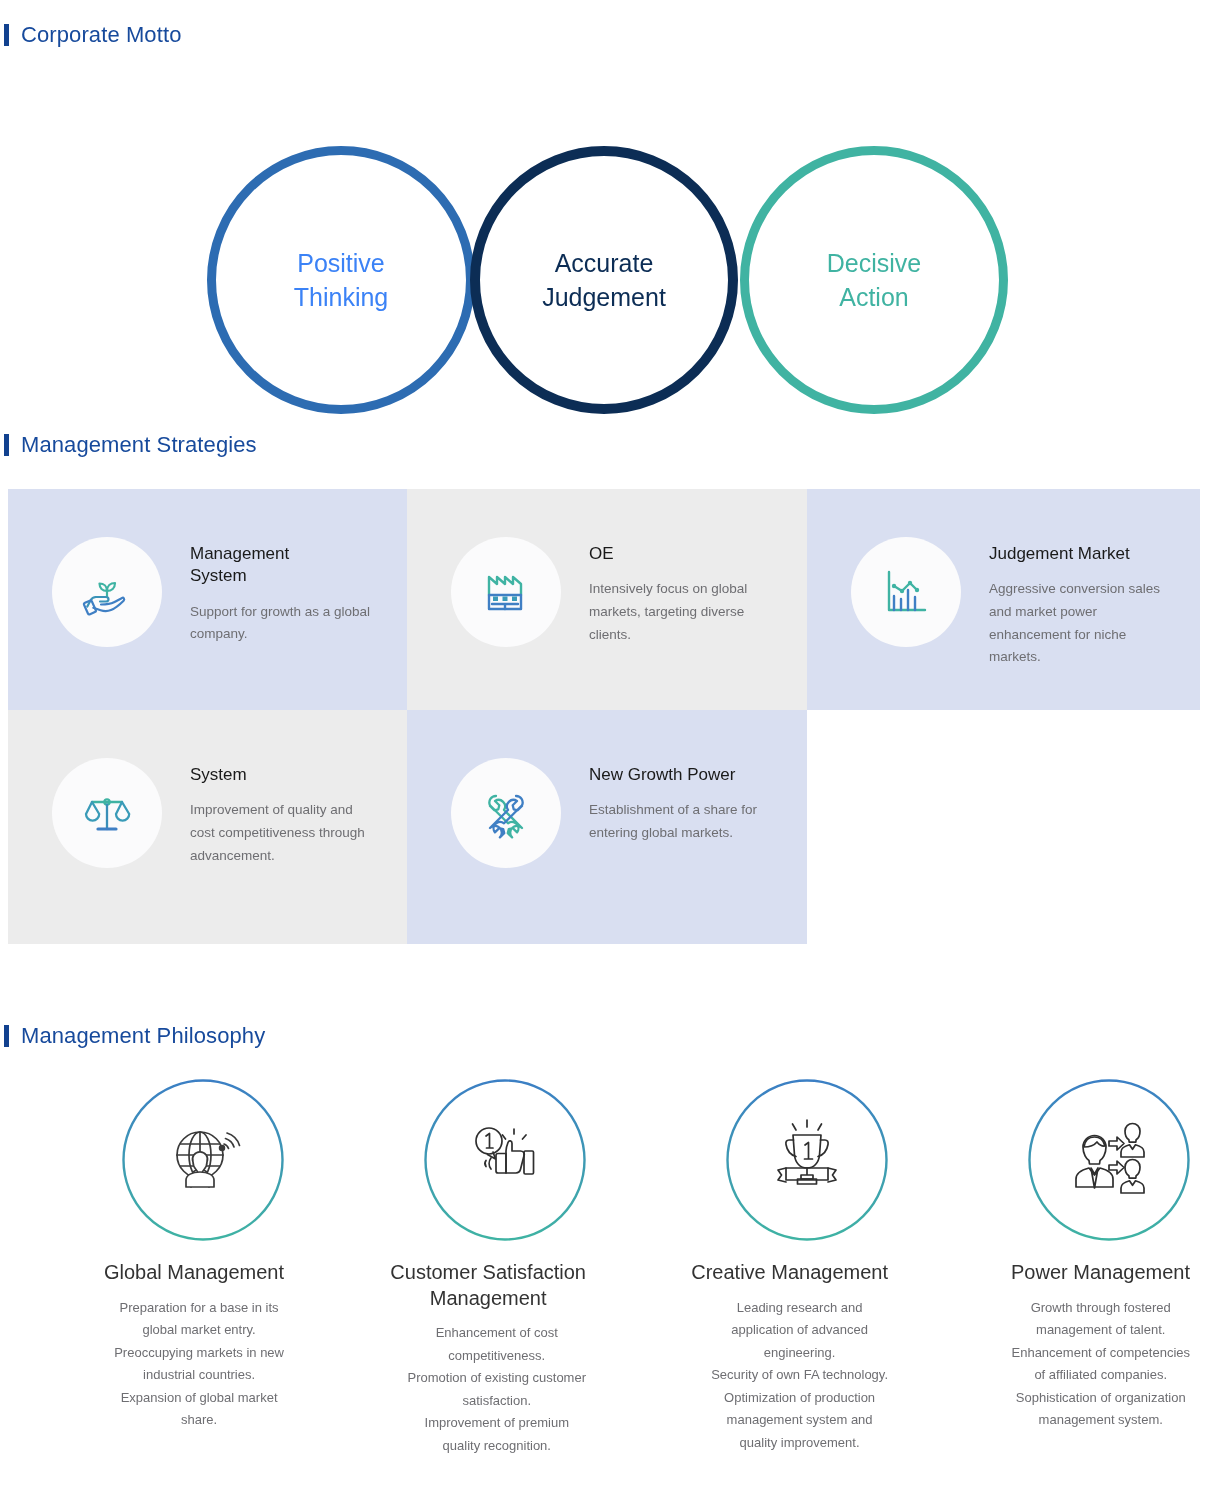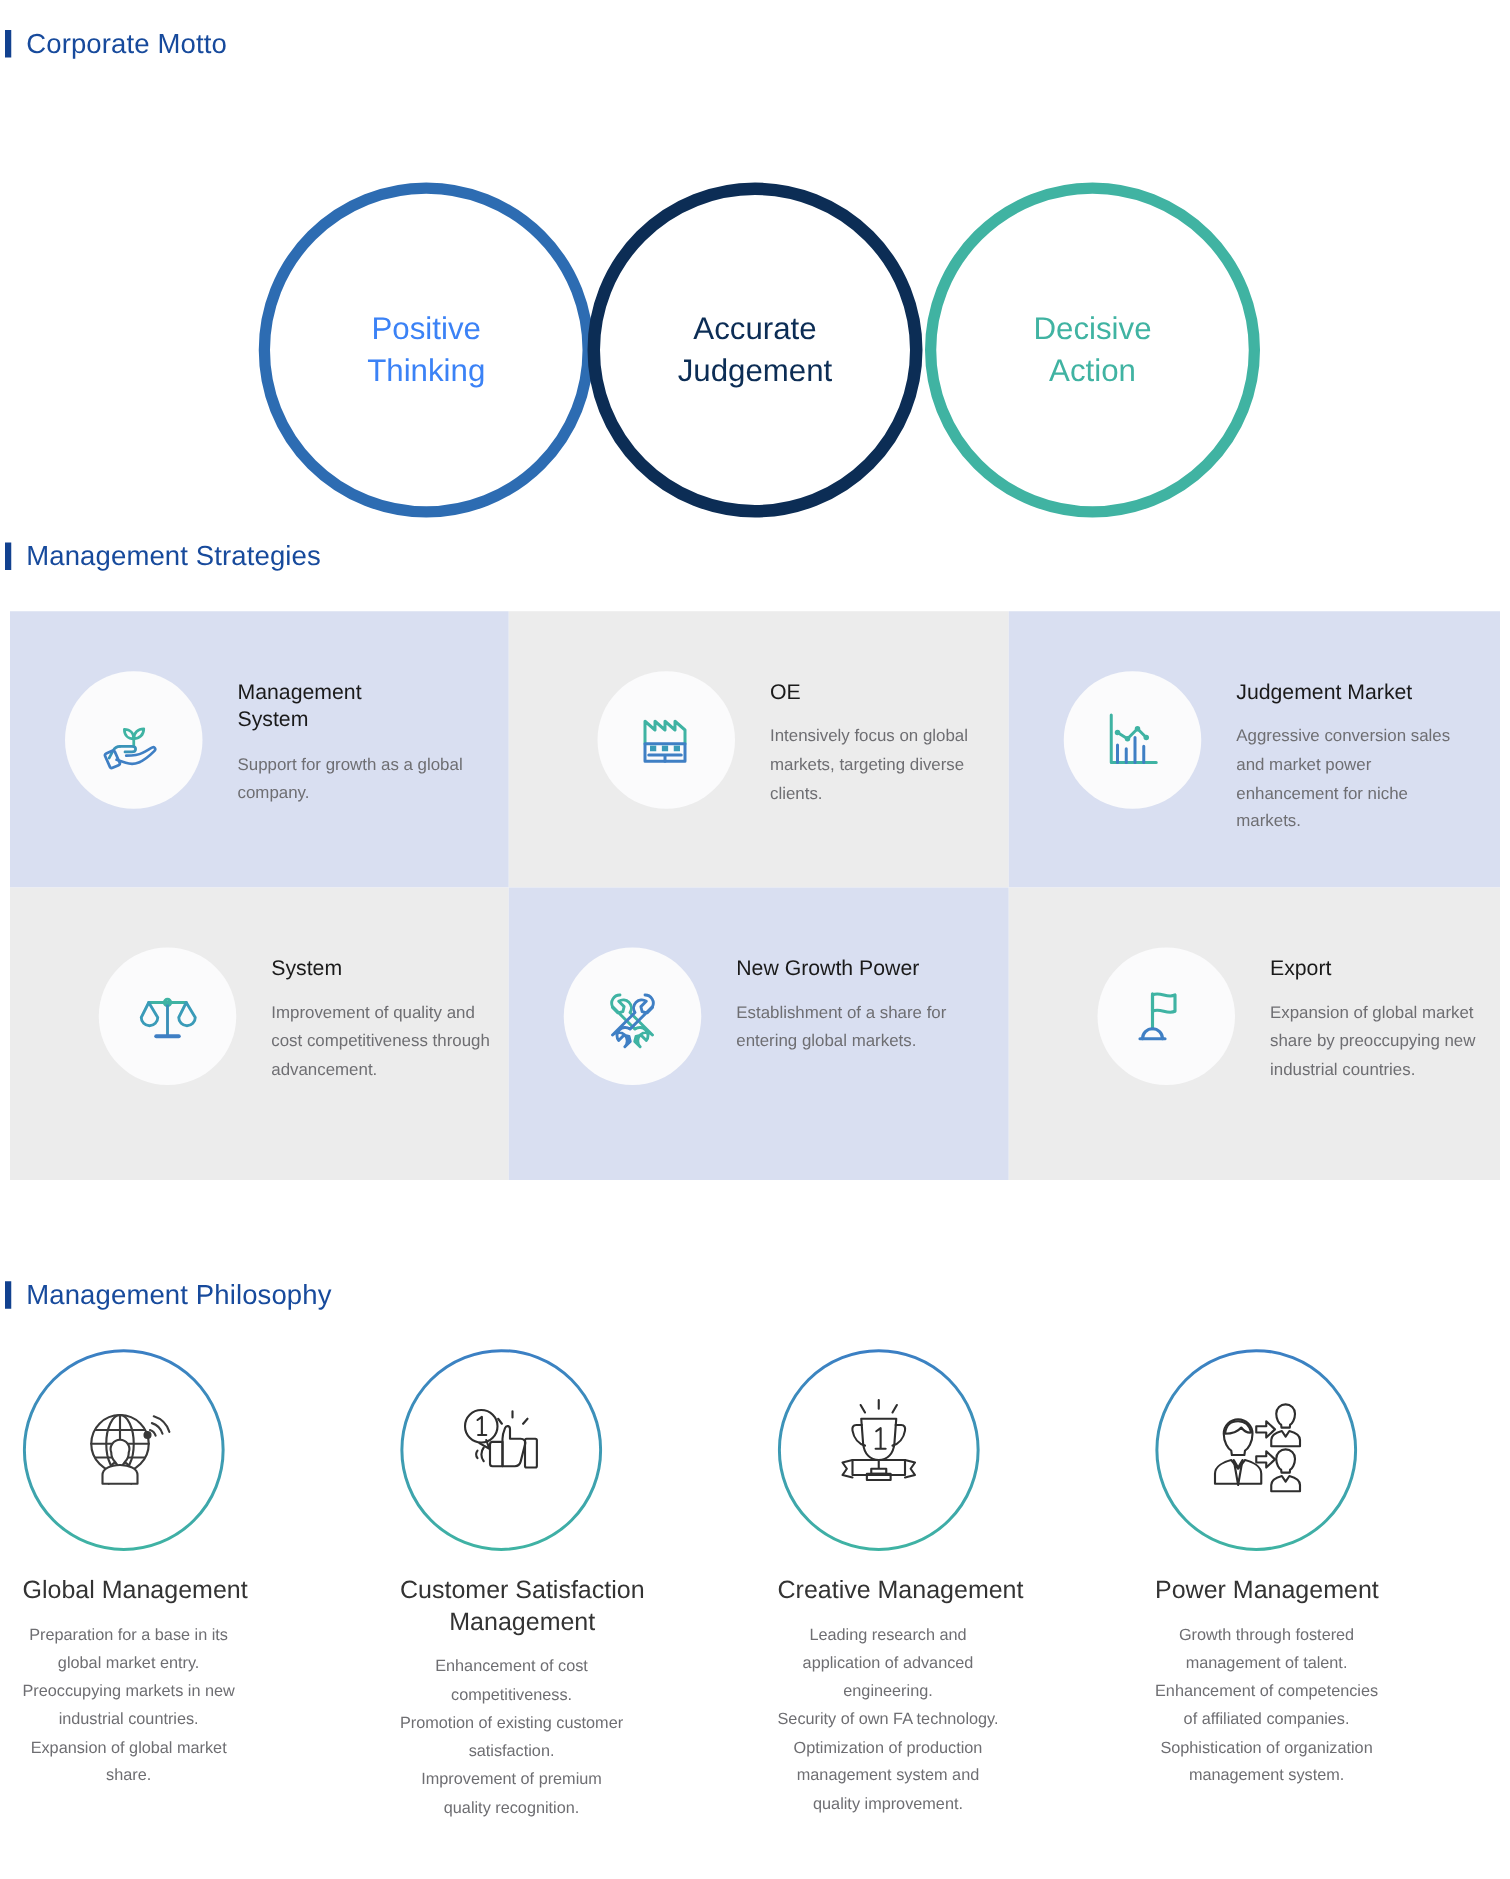--- a/index.html
+++ b/index.html
@@ -86,21 +86,21 @@
     display: grid;
     grid-template-columns: 399px 400px 393px;
     grid-template-rows: 221px 234px;
   }
   .cell {
     display: flex;
     align-items: flex-start;
     padding-top: 48px;
   }
   .cell.lav { background: #d9dff1; }
-  .cell.gry { background: #ececec; padding-left: 27px; }
+  .cell.gry { background: #ececec; }
   .cell-icon {
     width: 110px; height: 110px;
     margin-left: 44px;
     border-radius: 50%;
     background: #fbfbfc;
     display: flex;
     align-items: center;
     justify-content: center;
     flex: 0 0 auto;
   }
@@ -127,21 +127,21 @@
   .phil-row {
     position: absolute;
     left: 0; top: 1079px;
     width: 1208px;
     display: grid;
     grid-template-columns: repeat(4, 302px);
   }
   .phil-col {
     display: flex;
     flex-direction: column;
-    align-items: flex-start;
+    align-items: flex-end;
     padding: 0 18px;
   }
   .phil-ring {
     width: 162px; height: 162px;
     border-radius: 50%;
     display: flex;
     align-items: center;
     justify-content: center;
     position: relative;
     margin-bottom: 19px;
@@ -271,34 +271,20 @@
         <path d="M18 11a6.5 6.5 0 00-6 9.3l18 18a6.5 6.5 0 019.1 9.1l-4.3-4.3-4 1-1 4 4.3 4.3A6.5 6.5 0 0144 43l-18-18a6.5 6.5 0 00-9-9l4.3 4.3-1 4-4 1L12 21" stroke="#3fb3a3"></path>
         <path d="M38 11a6.5 6.5 0 016 9.3l-18 18a6.5 6.5 0 00-9.1 9.1l4.3-4.3 4 1 1 4-4.3 4.3A6.5 6.5 0 0012 43l18-18a6.5 6.5 0 019-9l-4.3 4.3 1 4 4 1L44 21" stroke="#3f7fc4"></path>
       </svg>
     </div>
     <div class="cell-body">
       <div class="cell-title">New Growth Power</div>
       <div class="cell-desc">Establishment of a share for entering global markets.</div>
     </div>
   </div>
 
-  <div class="cell gry">
-    <div class="cell-icon">
-      <svg width="50" height="52" viewBox="0 0 50 52" fill="none" stroke-width="2.5" stroke-linecap="round" stroke-linejoin="round">
-        <path d="M14 8v28" stroke="#3fb3a3"></path>
-        <path d="M14 9c6-3 12 3 18 0v13c-6 3-12-3-18 0V9z" stroke="#3fb3a3"></path>
-        <path d="M6 44c0-4.4 3.6-8 8-8s8 3.6 8 8" stroke="#3f7fc4"></path>
-        <path d="M4 44h20" stroke="#3f7fc4"></path>
-      </svg>
-    </div>
-    <div class="cell-body">
-      <div class="cell-title">Export</div>
-      <div class="cell-desc">Expansion of global market share by preoccupying new industrial countries.</div>
-    </div>
-  </div>
 </div>
 
 <div class="section-head" id="philosophy-head">
   <div class="head-bar"></div>
   <div class="head-title">Management Philosophy</div>
 </div>
 
 <svg width="0" height="0" style="position:absolute">
   <defs>
     <linearGradient id="ringgrad" x1="0.5" y1="0" x2="0.5" y2="1">

